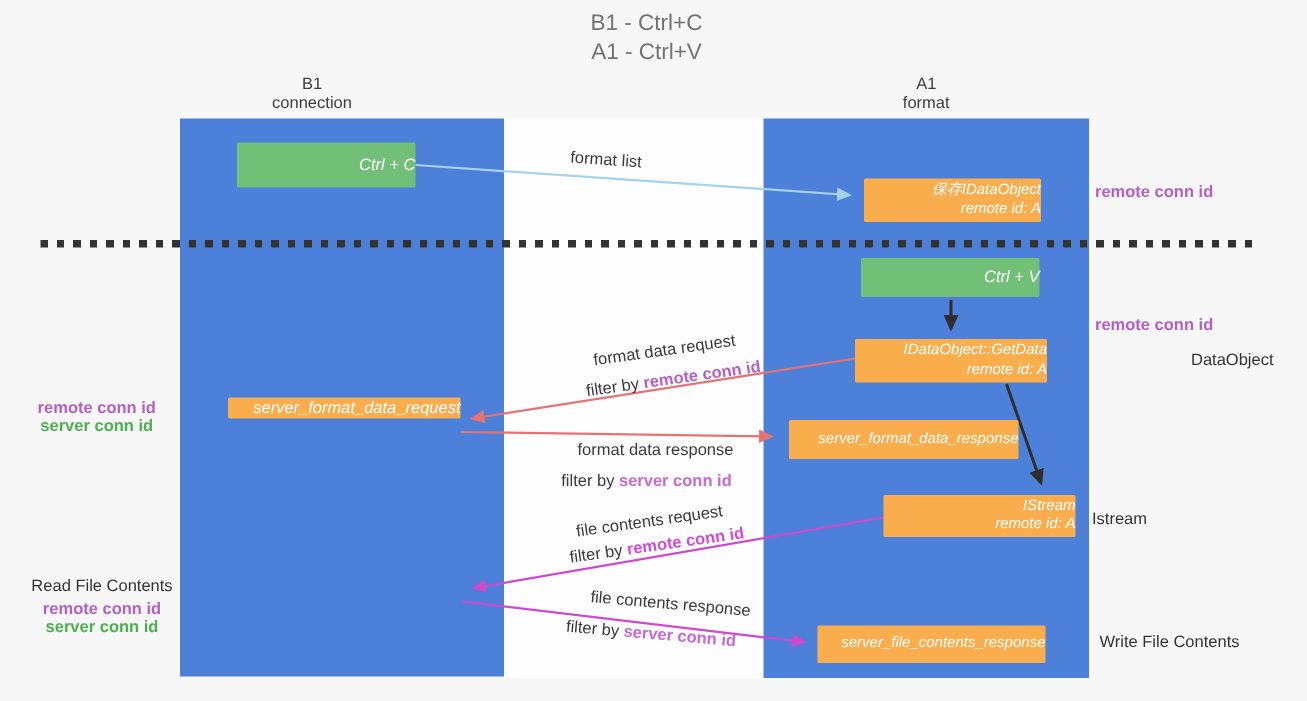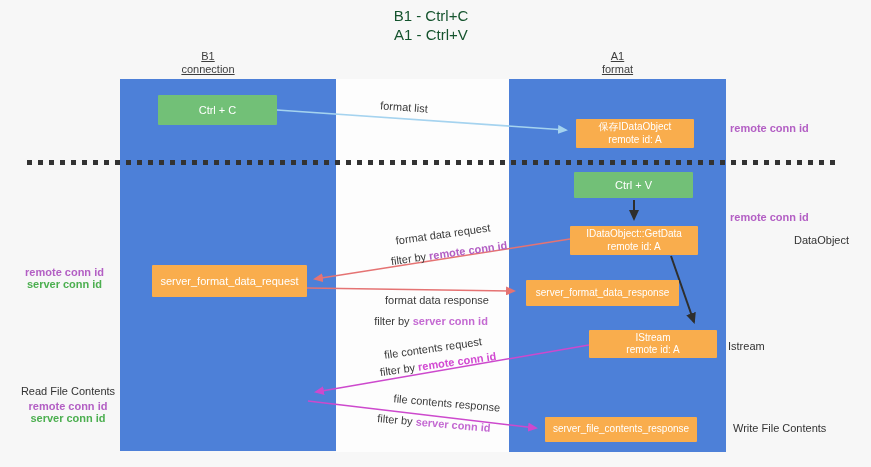--- a/index.html
+++ b/index.html
@@ -8,32 +8,32 @@
     background:#f7f7f7; overflow:hidden;
     font-family:"Liberation Sans", sans-serif;
     -webkit-font-smoothing:antialiased;
   }
   .mid-strip { position:absolute; left:336px; top:79px; width:173px; height:373px; background:#fdfdfd; }
   .lifeline { position:absolute; background:#4d80d8; }
   .lifeline.left  { left:120px; top:79px; width:216px; height:372px; }
   .lifeline.right { left:509px; top:79px; width:217px; height:373px; }
 
   .title { position:absolute; left:0; top:6px; width:862px; text-align:center;
-           font-size:15px; line-height:19px; color:#14532d; }
+           font-size:15px; line-height:19px; color:#737373; }
   .col-header { position:absolute; top:50px; text-align:center; font-size:11px;
-                line-height:13px; color:#3d3d3d;text-decoration:underline; }
+                line-height:13px; color:#3d3d3d; }
   .col-header.left  { left:100px; width:216px; }
   .col-header.right { left:509px; width:217px; }
 
   .dashed { position:absolute; left:27px; top:160px; width:810px; height:5px;
             background:repeating-linear-gradient(90deg,#333 0,#333 5px,transparent 5px,transparent 11px); }
 
-  .box { position:absolute; display:flex; flex-direction:column; align-items:center;
+  .box { position:absolute; display:flex; flex-direction:column; align-items:flex-end;
          justify-content:center; color:#fff; text-align:center; font-size:11px;
-         line-height:13px; border-radius:1px; }
+         line-height:13px; border-radius:1px;font-style:italic; }
   .box.small { font-size:10px; line-height:12.5px; }
   .green  { background:#72c077; }
   .orange { background:#f9ad4d; }
 
   .side-label { position:absolute; font-size:11px; color:#333; white-space:nowrap; }
   .stack { position:absolute; font-size:11px; line-height:12px; text-align:center; }
   .purple  { color:#b35fc4; font-weight:bold; }
   .greenid { color:#4caf50; font-weight:bold; }
   .orchid  { color:#c46ad2; font-weight:bold; }
   .magenta { color:#d24ad2; font-weight:bold; }
@@ -106,21 +106,21 @@
 
   <div class="box green" style="left:574px; top:172px; width:119px; height:26px;">
     <span>Ctrl + V</span>
   </div>
 
   <div class="box orange small" style="left:570px; top:226px; width:128px; height:29px;">
     <span>IDataObject::GetData</span>
     <span>remote id: A</span>
   </div>
 
-  <div class="box orange" style="left:152px; top:265px; width:155px; height:32px;">
+  <div class="box orange" style="left:152px; top:265px; width:155px; height:14px;">
     <span>server_format_data_request</span>
   </div>
 
   <div class="box orange small" style="left:526px; top:280px; width:153px; height:26px;">
     <span>server_format_data_response</span>
   </div>
 
   <div class="box orange small" style="left:589px; top:330px; width:128px; height:28px;">
     <span>IStream</span>
     <span>remote id: A</span>

